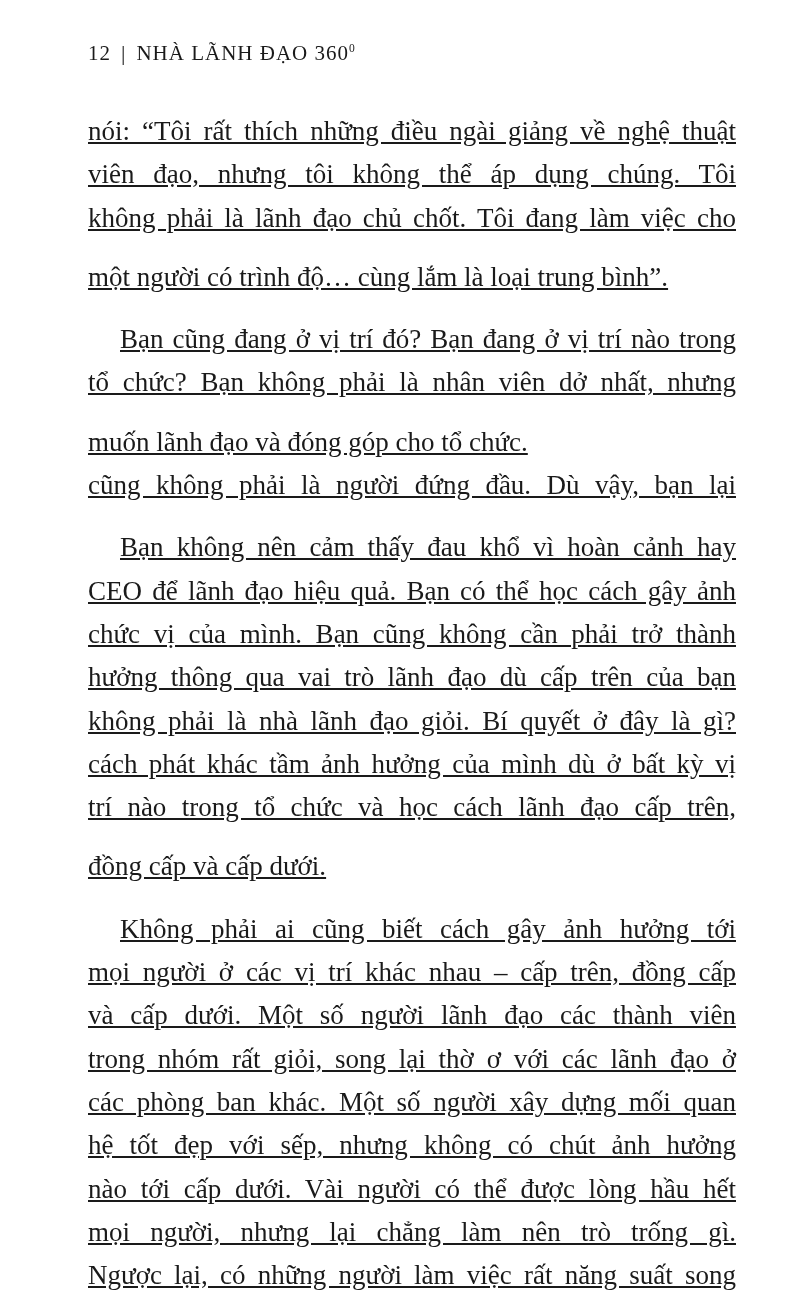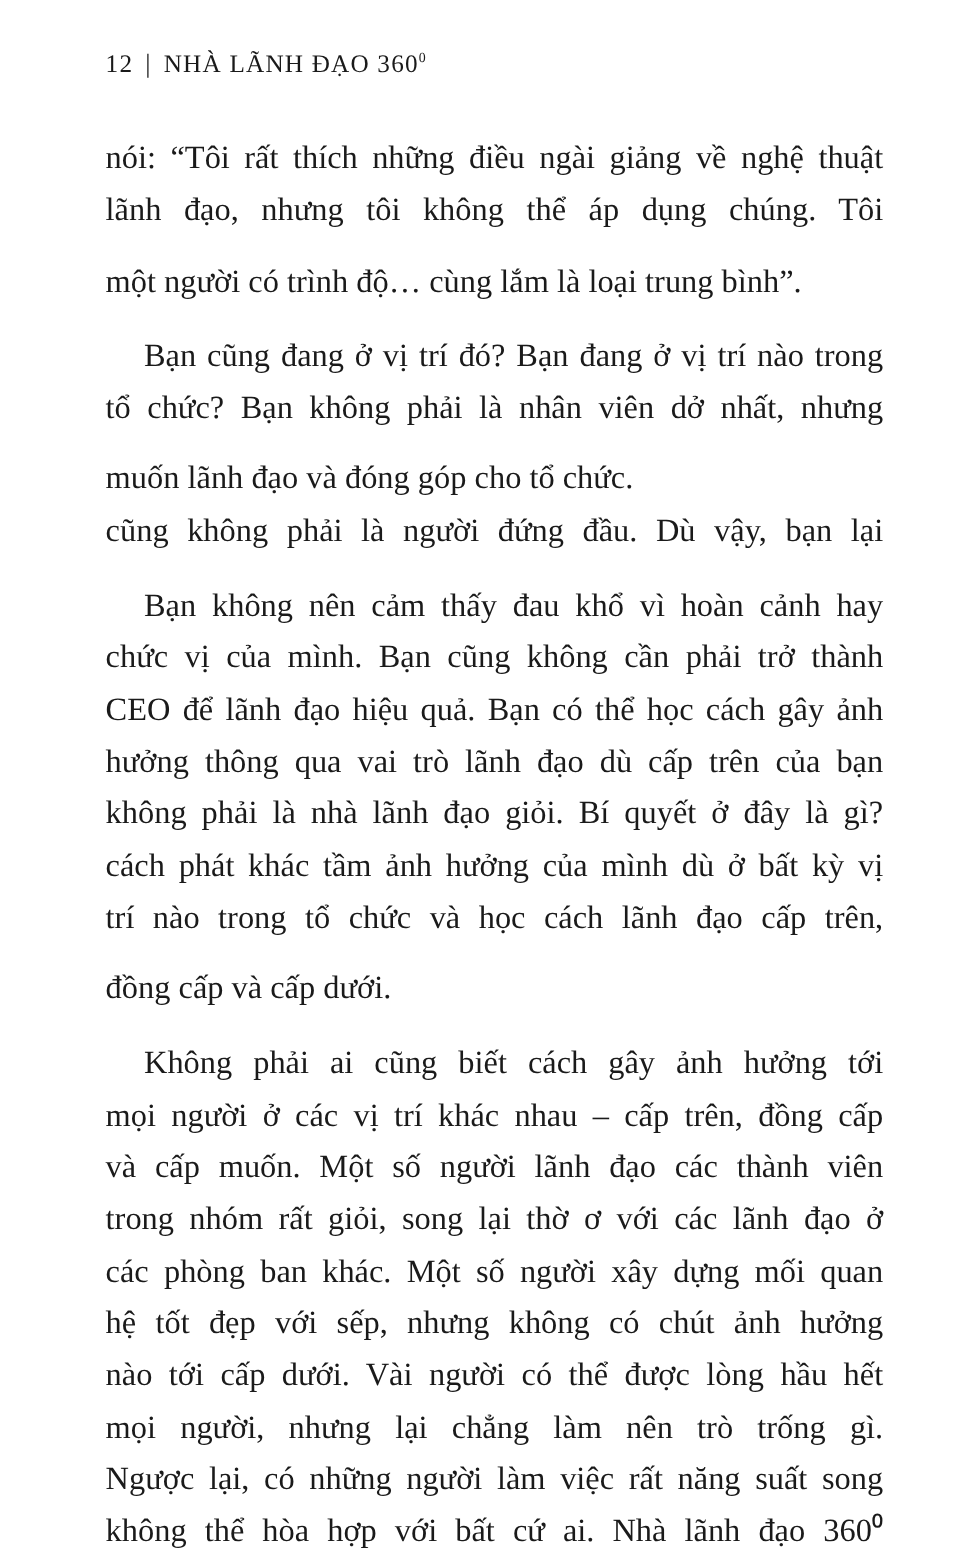--- a/index.html
+++ b/index.html
@@ -11,60 +11,61 @@
     }
     .header .sep { font-size: 22px; font-weight: normal; }
     .header sup, .line sup { font-size: 0.55em; vertical-align: super; line-height: 0; }
     .text {
       position: absolute; left: 88px; width: 648px; top: 110px;
       font-family: "Liberation Serif", serif; font-size: 27px; color: #1a1a1a;
     }
     .para { margin: 0 0 19px 0; }
     .line {
       display: block; height: 43.3px; line-height: 43.3px;
-      text-align: justify; text-align-last: justify; white-space: nowrap;
+      text-align: justify; text-align-last: justify; white-space: nowrap; text-decoration: underline;
     }
     .line.last { text-align-last: left; margin-top: 16px; }
     .line.indent { padding-left: 32px; }
   </style>
 </head>
 <body>
 
 <div class="header">
   <span>12</span>
   <span class="sep">|</span>
   <span><span>NHÀ LÃNH ĐẠO 360</span><sup>0</sup></span>
 </div>
 
 <div class="text">
   <div class="para">
     <span class="line">nói: “Tôi rất thích những điều ngài giảng về nghệ thuật</span>
-    <span class="line">lãnh đạo, nhưng tôi không thể áp dụng chúng. Tôi</span>
+    <span class="line">viên đạo, nhưng tôi không thể áp dụng chúng. Tôi</span>
+    <span class="line">không phải là lãnh đạo chủ chốt. Tôi đang làm việc cho</span>
     <span class="line last">một người có trình độ… cùng lắm là loại trung bình”.</span>
   </div>
   <div class="para">
     <span class="line indent">Bạn cũng đang ở vị trí đó? Bạn đang ở vị trí nào trong</span>
     <span class="line">tổ chức? Bạn không phải là nhân viên dở nhất, nhưng</span>
     <span class="line last">muốn lãnh đạo và đóng góp cho tổ chức.</span>
     <span class="line">cũng không phải là người đứng đầu. Dù vậy, bạn lại</span>
   </div>
   <div class="para">
     <span class="line indent">Bạn không nên cảm thấy đau khổ vì hoàn cảnh hay</span>
+    <span class="line">CEO để lãnh đạo hiệu quả. Bạn có thể học cách gây ảnh</span>
     <span class="line">chức vị của mình. Bạn cũng không cần phải trở thành</span>
-    <span class="line">CEO để lãnh đạo hiệu quả. Bạn có thể học cách gây ảnh</span>
     <span class="line">hưởng thông qua vai trò lãnh đạo dù cấp trên của bạn</span>
     <span class="line">không phải là nhà lãnh đạo giỏi. Bí quyết ở đây là gì?</span>
     <span class="line">cách phát khác tầm ảnh hưởng của mình dù ở bất kỳ vị</span>
     <span class="line">trí nào trong tổ chức và học cách lãnh đạo cấp trên,</span>
     <span class="line last">đồng cấp và cấp dưới.</span>
   </div>
   <div class="para">
     <span class="line indent">Không phải ai cũng biết cách gây ảnh hưởng tới</span>
     <span class="line">mọi người ở các vị trí khác nhau – cấp trên, đồng cấp</span>
-    <span class="line">và cấp muốn. Một số người lãnh đạo các thành viên</span>
+    <span class="line">và cấp dưới. Một số người lãnh đạo các thành viên</span>
     <span class="line">trong nhóm rất giỏi, song lại thờ ơ với các lãnh đạo ở</span>
     <span class="line">các phòng ban khác. Một số người xây dựng mối quan</span>
     <span class="line">hệ tốt đẹp với sếp, nhưng không có chút ảnh hưởng</span>
     <span class="line">nào tới cấp dưới. Vài người có thể được lòng hầu hết</span>
     <span class="line">mọi người, nhưng lại chẳng làm nên trò trống gì.</span>
     <span class="line">Ngược lại, có những người làm việc rất năng suất song</span>
     <span class="line">không thể hòa hợp với bất cứ ai. Nhà lãnh đạo 360⁰</span>
   </div>
 </div>
 

